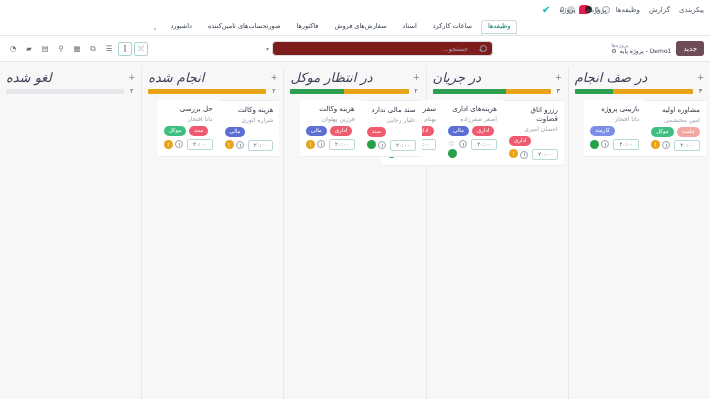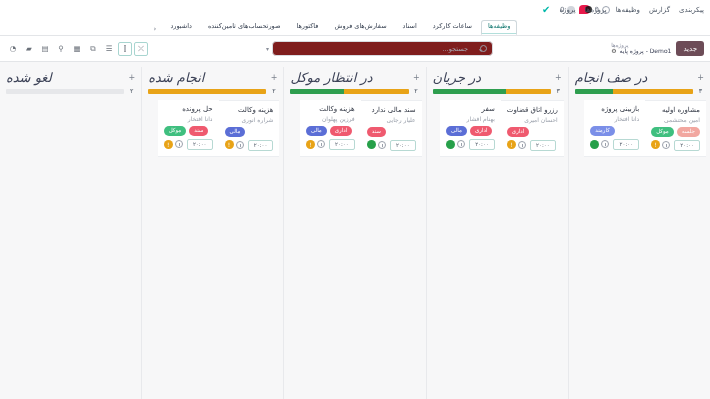--- a/index.html
+++ b/index.html
@@ -322,20 +322,34 @@
             <span class="tag" style="background: rgb(239, 90, 111);">اداری</span>
           </div>
           <div class="footrow">
             <span class="timebadge">۲۰:۰۰</span>
             <span class="clock"></span>
             <span class="star">☆</span>
           </div>
           <span class="statusdot warn">!</span>
         </div>
         <div class="card">
+          <div class="card-title">هزینه‌های اداری</div>
+          <div class="card-sub">اصغر صفرزاده</div>
+          <div class="tagrow">
+            <span class="tag" style="background: rgb(239, 90, 111);">اداری</span>
+            <span class="tag" style="background: rgb(91, 110, 214);">مالی</span>
+          </div>
+          <div class="footrow">
+            <span class="timebadge">۲۰:۰۰</span>
+            <span class="clock"></span>
+            <span class="star">☆</span>
+          </div>
+          <span class="statusdot ok"></span>
+        </div>
+        <div class="card">
           <div class="card-title">سفر</div>
           <div class="card-sub">بهنام افشار</div>
           <div class="tagrow">
             <span class="tag" style="background: rgb(239, 90, 111);">اداری</span>
             <span class="tag" style="background: rgb(91, 110, 214);">مالی</span>
           </div>
           <div class="footrow">
             <span class="timebadge">۲۰:۰۰</span>
             <span class="clock"></span>
             <span class="star">☆</span>
@@ -406,21 +420,21 @@
             <span class="tag" style="background: rgb(91, 110, 214);">مالی</span>
           </div>
           <div class="footrow">
             <span class="timebadge">۲۰:۰۰</span>
             <span class="clock"></span>
             <span class="star">☆</span>
           </div>
           <span class="statusdot warn">!</span>
         </div>
         <div class="card">
-          <div class="card-title">حل پرونده</div>
+          <div class="card-title">حل بررسی</div>
           <div class="card-sub">دانا افتخار</div>
           <div class="tagrow">
             <span class="tag" style="background: rgb(239, 90, 111);">سند</span>
             <span class="tag" style="background: rgb(63, 191, 127);">موکل</span>
           </div>
           <div class="footrow">
             <span class="timebadge">۲۰:۰۰</span>
             <span class="clock"></span>
             <span class="star">☆</span>
           </div>

